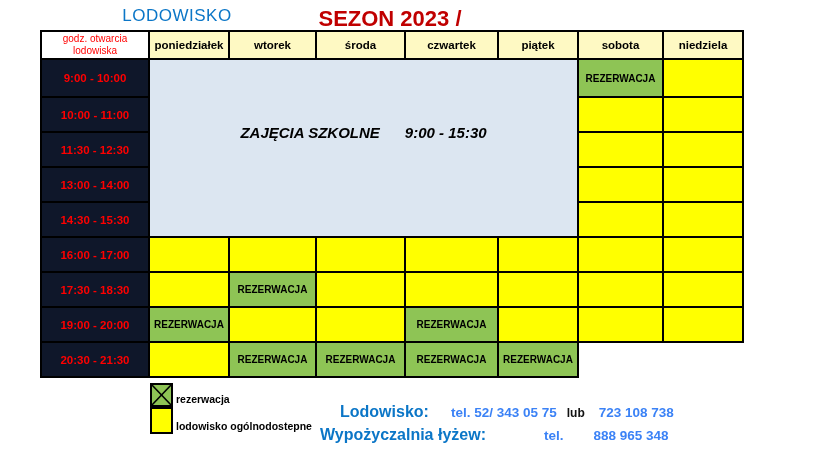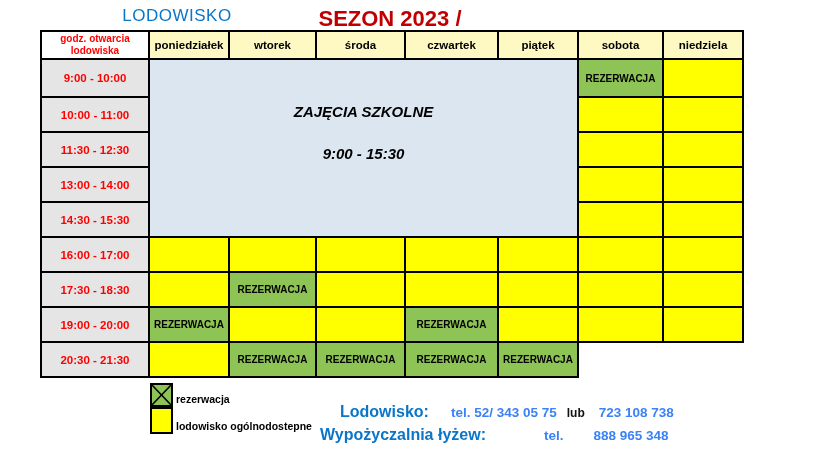--- a/index.html
+++ b/index.html
@@ -21,32 +21,32 @@
     position:absolute;left:40px;top:30px;border-collapse:collapse;table-layout:fixed;
   }
   .sched th,.sched td{
     border:2px solid #000;padding:0;text-align:center;vertical-align:middle;
     overflow:hidden;white-space:nowrap;
   }
   .sched thead tr{height:28px;}
   .sched tbody tr{height:35px;}
   .sched tbody tr.first{height:38px;}
   th.corner{
-    color:var(--time-red);font-size:10px;font-weight:bold;line-height:1.2;white-space:normal;
+    color:var(--time-red);font-size:10px;font-weight:normal;line-height:1.2;white-space:normal;
   }
   th.day{font-size:11.5px;font-weight:bold;color:#000;background:#fef9c3;}
-  td.time{color:var(--time-red);font-size:11.5px;font-weight:bold;background:#e5e5e5;}
+  td.time{color:var(--time-red);font-size:11.5px;font-weight:bold;background:#0f172a;}
   td.open{background:var(--open-yellow);}
   td.reserved{
     background:var(--reserved-green);color:#000;font-size:10px;font-weight:bold;
   }
   td.school{background:var(--school-blue);}
   td.none{border:none;background:#fff;}
   .school-inner{
-    display:flex;flex-direction:column;align-items:center;justify-content:center;
+    display:flex;flex-direction:row;align-items:center;justify-content:center;
     gap:25px;height:100%;padding-bottom:32px;box-sizing:border-box;
     font-style:italic;font-weight:bold;font-size:15px;color:#000;
   }
   
   .legend{position:absolute;left:150px;top:383px;}
   .legend-row{display:flex;align-items:flex-end;gap:3px;}
   .legend-label{font-size:10.5px;font-weight:bold;color:#000;padding-bottom:2px;}
   .sw{display:block;}
   
   .contact-line{position:absolute;display:flex;align-items:baseline;}

